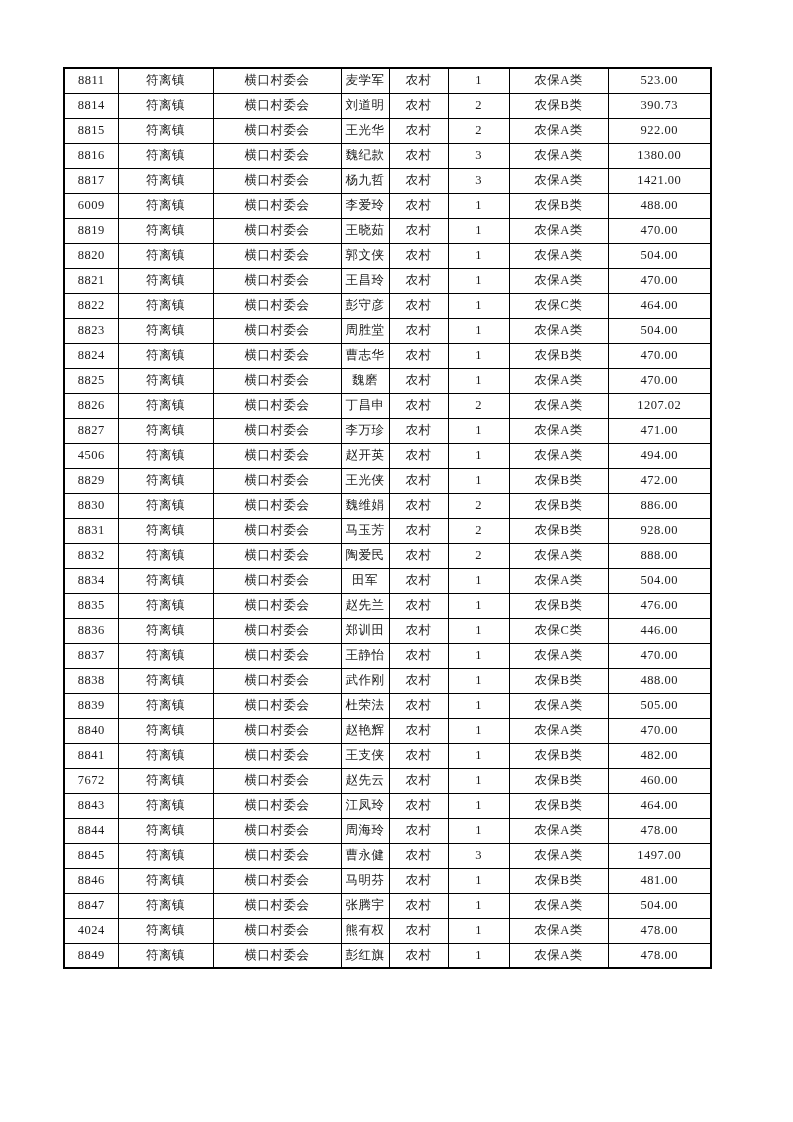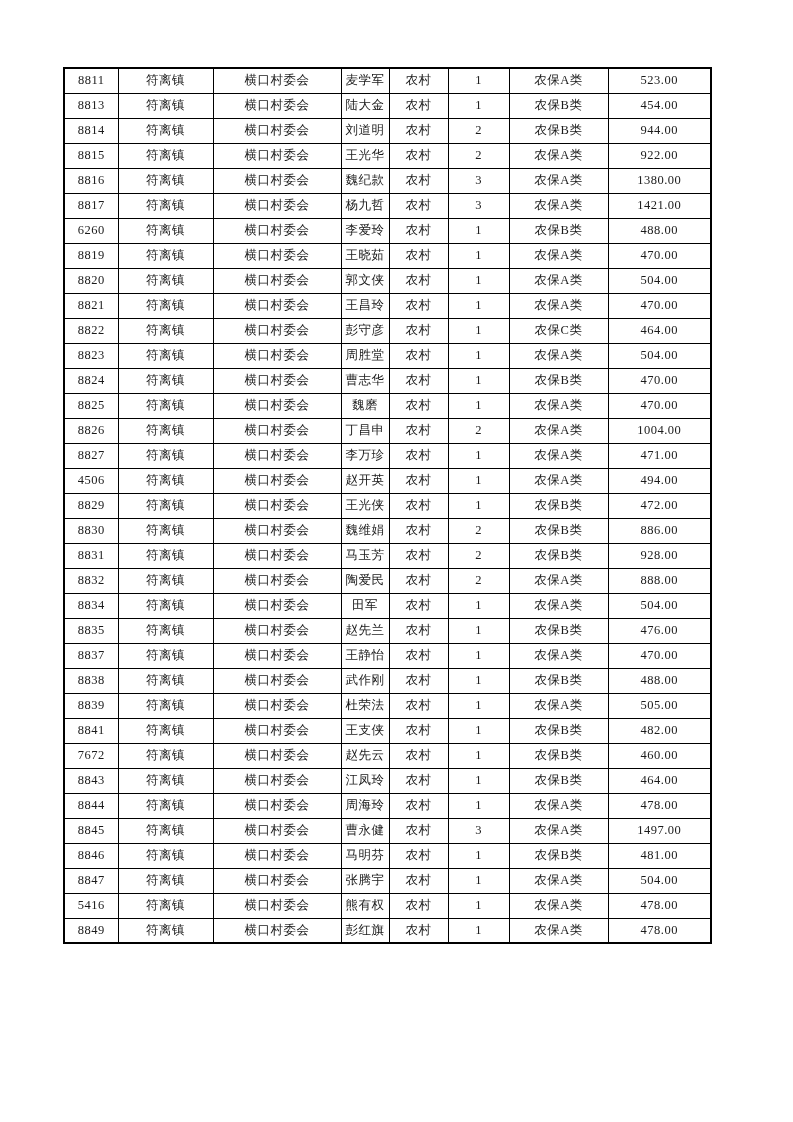--- a/index.html
+++ b/index.html
@@ -69,40 +69,30 @@
           <td>符离镇</td>
           <td>横口村委会</td>
           <td>麦学军</td>
           <td>农村</td>
           <td>1</td>
           <td>农保A类</td>
           <td>523.00</td>
         </tr>
 
 
-        <tr>
-          <td>8813</td>
-          <td>符离镇</td>
-          <td>横口村委会</td>
-          <td>陆大金</td>
-          <td>农村</td>
-          <td>1</td>
-          <td>农保B类</td>
-          <td>454.00</td>
-        </tr>
 
         <tr>
           <td>8814</td>
           <td>符离镇</td>
           <td>横口村委会</td>
           <td>刘道明</td>
           <td>农村</td>
           <td>2</td>
           <td>农保B类</td>
-          <td>944.00</td>
+          <td>390.73</td>
         </tr>
 
         <tr>
           <td>8815</td>
           <td>符离镇</td>
           <td>横口村委会</td>
           <td>王光华</td>
           <td>农村</td>
           <td>2</td>
           <td>农保A类</td>
@@ -125,21 +115,21 @@
           <td>符离镇</td>
           <td>横口村委会</td>
           <td>杨九哲</td>
           <td>农村</td>
           <td>3</td>
           <td>农保A类</td>
           <td>1421.00</td>
         </tr>
 
         <tr>
-          <td>6260</td>
+          <td>6009</td>
           <td>符离镇</td>
           <td>横口村委会</td>
           <td>李爱玲</td>
           <td>农村</td>
           <td>1</td>
           <td>农保B类</td>
           <td>488.00</td>
         </tr>
 
         <tr>
@@ -220,21 +210,21 @@
         </tr>
 
         <tr>
           <td>8826</td>
           <td>符离镇</td>
           <td>横口村委会</td>
           <td>丁昌申</td>
           <td>农村</td>
           <td>2</td>
           <td>农保A类</td>
-          <td>1004.00</td>
+          <td>1207.02</td>
         </tr>
 
         <tr>
           <td>8827</td>
           <td>符离镇</td>
           <td>横口村委会</td>
           <td>李万珍</td>
           <td>农村</td>
           <td>1</td>
           <td>农保A类</td>
@@ -312,20 +302,30 @@
           <td>8835</td>
           <td>符离镇</td>
           <td>横口村委会</td>
           <td>赵先兰</td>
           <td>农村</td>
           <td>1</td>
           <td>农保B类</td>
           <td>476.00</td>
         </tr>
 
+        <tr>
+          <td>8836</td>
+          <td>符离镇</td>
+          <td>横口村委会</td>
+          <td>郑训田</td>
+          <td>农村</td>
+          <td>1</td>
+          <td>农保C类</td>
+          <td>446.00</td>
+        </tr>
 
         <tr>
           <td>8837</td>
           <td>符离镇</td>
           <td>横口村委会</td>
           <td>王静怡</td>
           <td>农村</td>
           <td>1</td>
           <td>农保A类</td>
           <td>470.00</td>
@@ -346,20 +346,30 @@
           <td>8839</td>
           <td>符离镇</td>
           <td>横口村委会</td>
           <td>杜荣法</td>
           <td>农村</td>
           <td>1</td>
           <td>农保A类</td>
           <td>505.00</td>
         </tr>
 
+        <tr>
+          <td>8840</td>
+          <td>符离镇</td>
+          <td>横口村委会</td>
+          <td>赵艳辉</td>
+          <td>农村</td>
+          <td>1</td>
+          <td>农保A类</td>
+          <td>470.00</td>
+        </tr>
 
         <tr>
           <td>8841</td>
           <td>符离镇</td>
           <td>横口村委会</td>
           <td>王支侠</td>
           <td>农村</td>
           <td>1</td>
           <td>农保B类</td>
           <td>482.00</td>
@@ -425,21 +435,21 @@
           <td>符离镇</td>
           <td>横口村委会</td>
           <td>张腾宇</td>
           <td>农村</td>
           <td>1</td>
           <td>农保A类</td>
           <td>504.00</td>
         </tr>
 
         <tr>
-          <td>5416</td>
+          <td>4024</td>
           <td>符离镇</td>
           <td>横口村委会</td>
           <td>熊有权</td>
           <td>农村</td>
           <td>1</td>
           <td>农保A类</td>
           <td>478.00</td>
         </tr>
 
         <tr>

